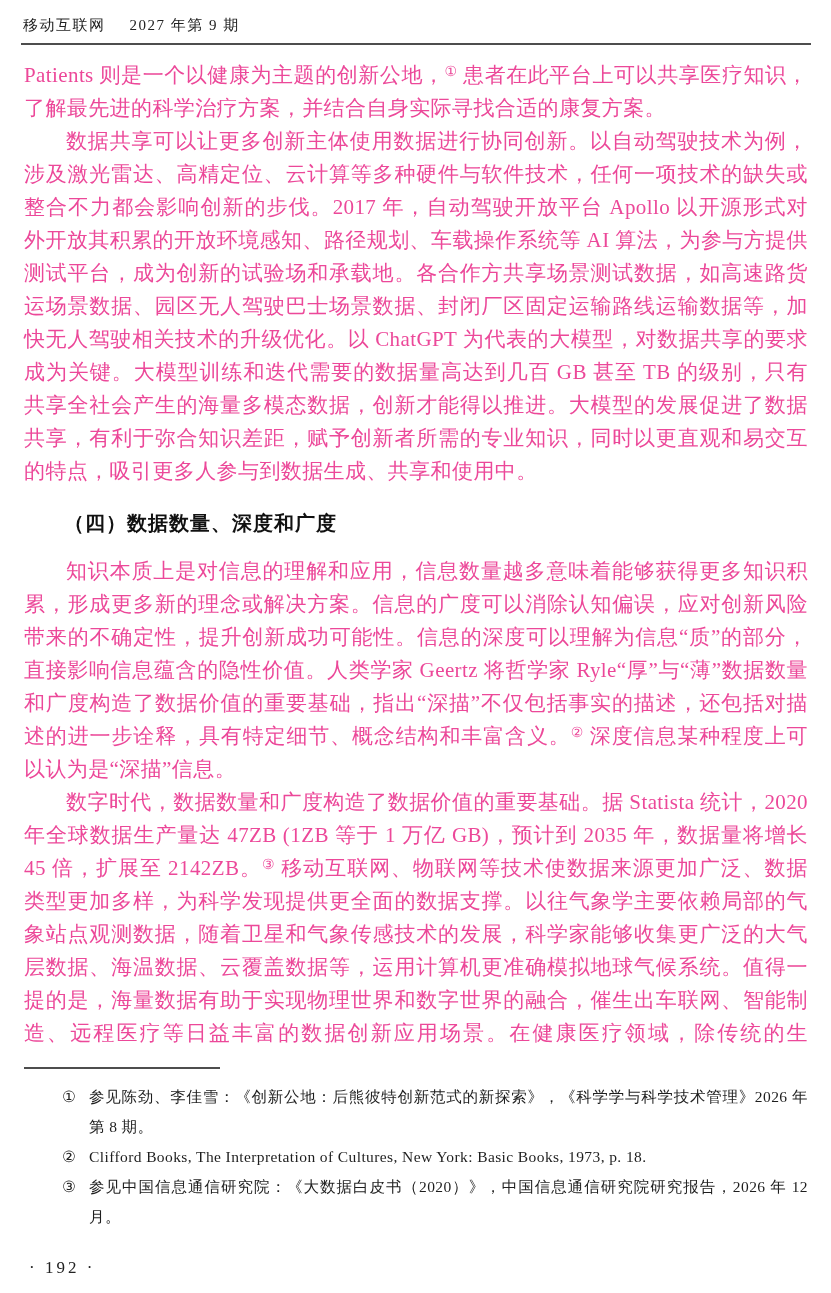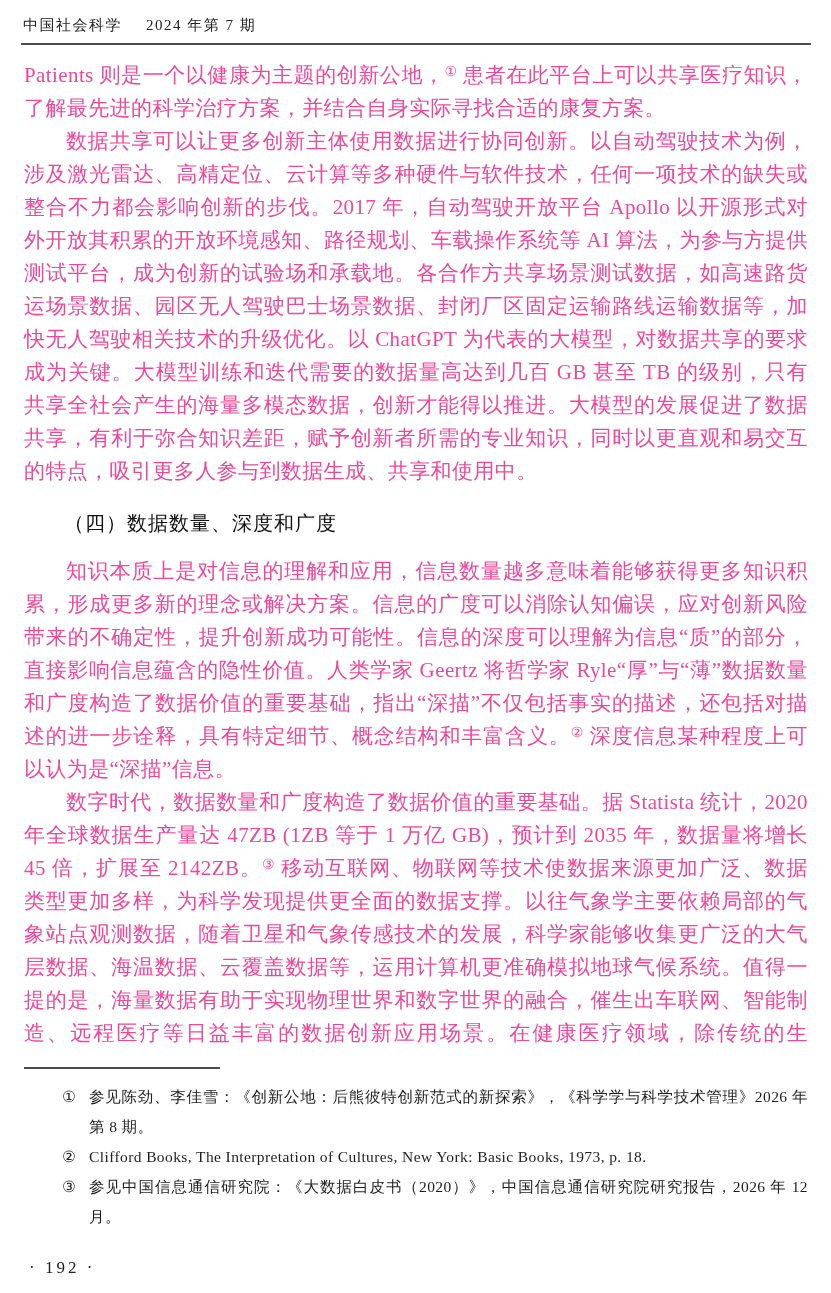--- a/index.html
+++ b/index.html
@@ -51,21 +51,21 @@
   .body-p.fill-last { text-align-last: justify; }
   .fnref {
     font-size: 14px;
     line-height: 0;
     letter-spacing: 0;
     vertical-align: 6px;
   }
   .section-heading {
     margin: 20px 0 17px 0;
     font-family: "Liberation Sans", "DejaVu Sans", sans-serif;
-    font-weight: 400;
+    font-weight: 700;
     font-size: 20px;
     line-height: 30px;
     letter-spacing: 1px;
     text-indent: 2em;
     color: #111111;
   }
 
   
   .footnotes {
     margin: 17px 23px 0 24px;
@@ -109,22 +109,22 @@
     color: #222222;
     margin-top: 17px;
   }
 </style>
 </head>
 <body>
 
 <div class="page">
 
   <header class="running-head">
-    <span class="journal">中国社会科学</span>
-    <span class="issue">2024 年第 7 期</span>
+    <span class="journal">移动互联网</span>
+    <span class="issue">2027 年第 9 期</span>
   </header>
   <div class="header-rule"></div>
 
   <main class="content">
 
     <p class="body-p no-indent"><span>Patients 则是一个以健康为主题的创新公地，</span><sup class="fnref">①</sup><span> 患者在此平台上可以共享医疗知识，了解最先进的科学治疗方案，并结合自身实际寻找合适的康复方案。</span></p>
 
     <p class="body-p"><span>数据共享可以让更多创新主体使用数据进行协同创新。以自动驾驶技术为例，涉及激光雷达、高精定位、云计算等多种硬件与软件技术，任何一项技术的缺失或整合不力都会影响创新的步伐。2017 年，自动驾驶开放平台 Apollo 以开源形式对外开放其积累的开放环境感知、路径规划、车载操作系统等 AI 算法，为参与方提供测试平台，成为创新的试验场和承载地。各合作方共享场景测试数据，如高速路货运场景数据、园区无人驾驶巴士场景数据、封闭厂区固定运输路线运输数据等，加快无人驾驶相关技术的升级优化。以 ChatGPT 为代表的大模型，对数据共享的要求成为关键。大模型训练和迭代需要的数据量高达到几百 GB 甚至 TB 的级别，只有共享全社会产生的海量多模态数据，创新才能得以推进。大模型的发展促进了数据共享，有利于弥合知识差距，赋予创新者所需的专业知识，同时以更直观和易交互的特点，吸引更多人参与到数据生成、共享和使用中。</span></p>
 
     <h3 class="section-heading">（四）数据数量、深度和广度</h3>

